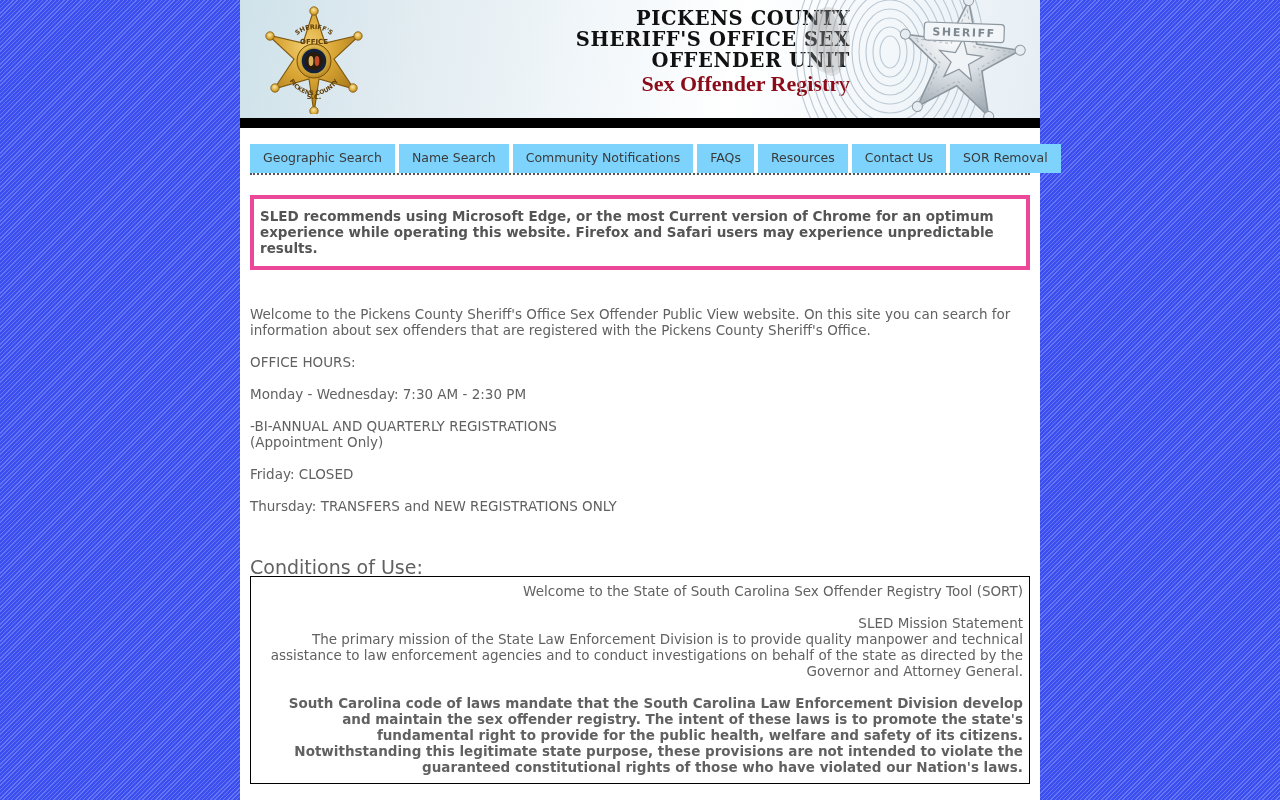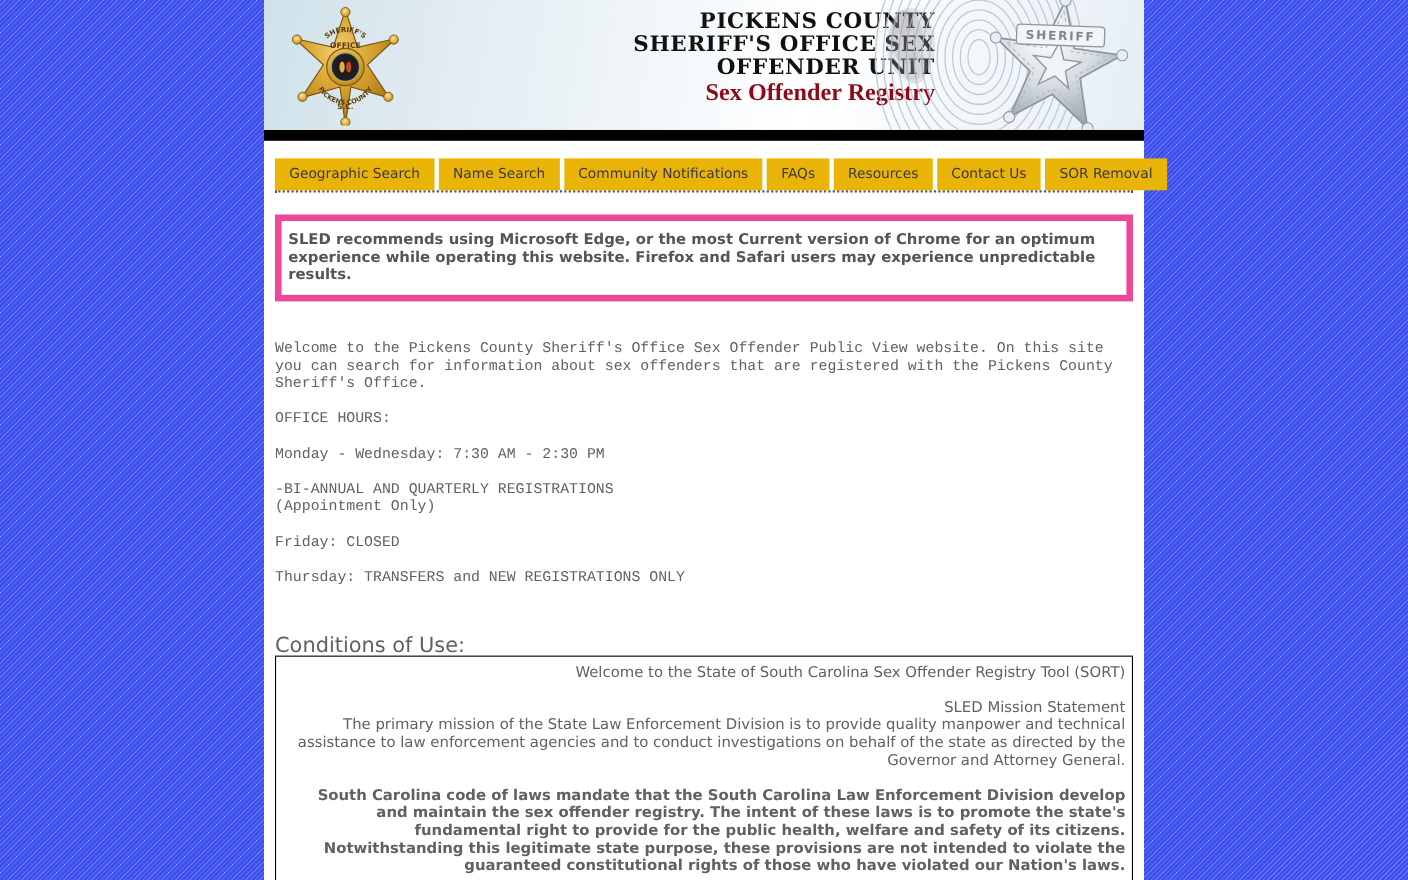--- a/index.html
+++ b/index.html
@@ -96,21 +96,21 @@
     padding: 16px 10px 0 10px;
     position: relative;
   }
   .navtabs {
     display: flex;
     gap: 4px;
     align-items: flex-end;
     padding-left: 0px;
   }
   .tab {
-    background: #eab308;
+    background: #7dd3fc;
     color: #3a3a3a;
     font-size: 12.5px;
     line-height: 1;
     padding: 8px 13px 8px 13px;
     white-space: nowrap;
     border: none;
     cursor: pointer;
     font-family: "DejaVu Sans", "Liberation Sans", sans-serif;
   }
   .navrule {
@@ -120,36 +120,36 @@
     height: 0;
     width: 100%;
   }
 
   
   .content {
     padding: 0 10px 0 10px;
   }
   .notice {
     margin-top: 20px;
-    border: 6px solid #ec4899;
+    border: 4px solid #ec4899;
     padding: 9px 6px 10px 6px;
     color: #555555;
     font-weight: bold;
     font-size: 13.5px;
     line-height: 16px;
   }
 
   
   .body-copy {
     margin-top: 36px;
     color: #616161;
     font-size: 13.5px;
     line-height: 16px;
   }
-  .para { margin: 0 0 16px 0; font-family: Liberation Mono, monospace; }
+  .para { margin: 0 0 16px 0; }
   .para:last-child { margin-bottom: 0; }
 
   
   .conditions-label {
     margin-top: 45px;
     color: #616161;
     font-size: 19px;
     line-height: 16px;
   }
   .conditions-box {

